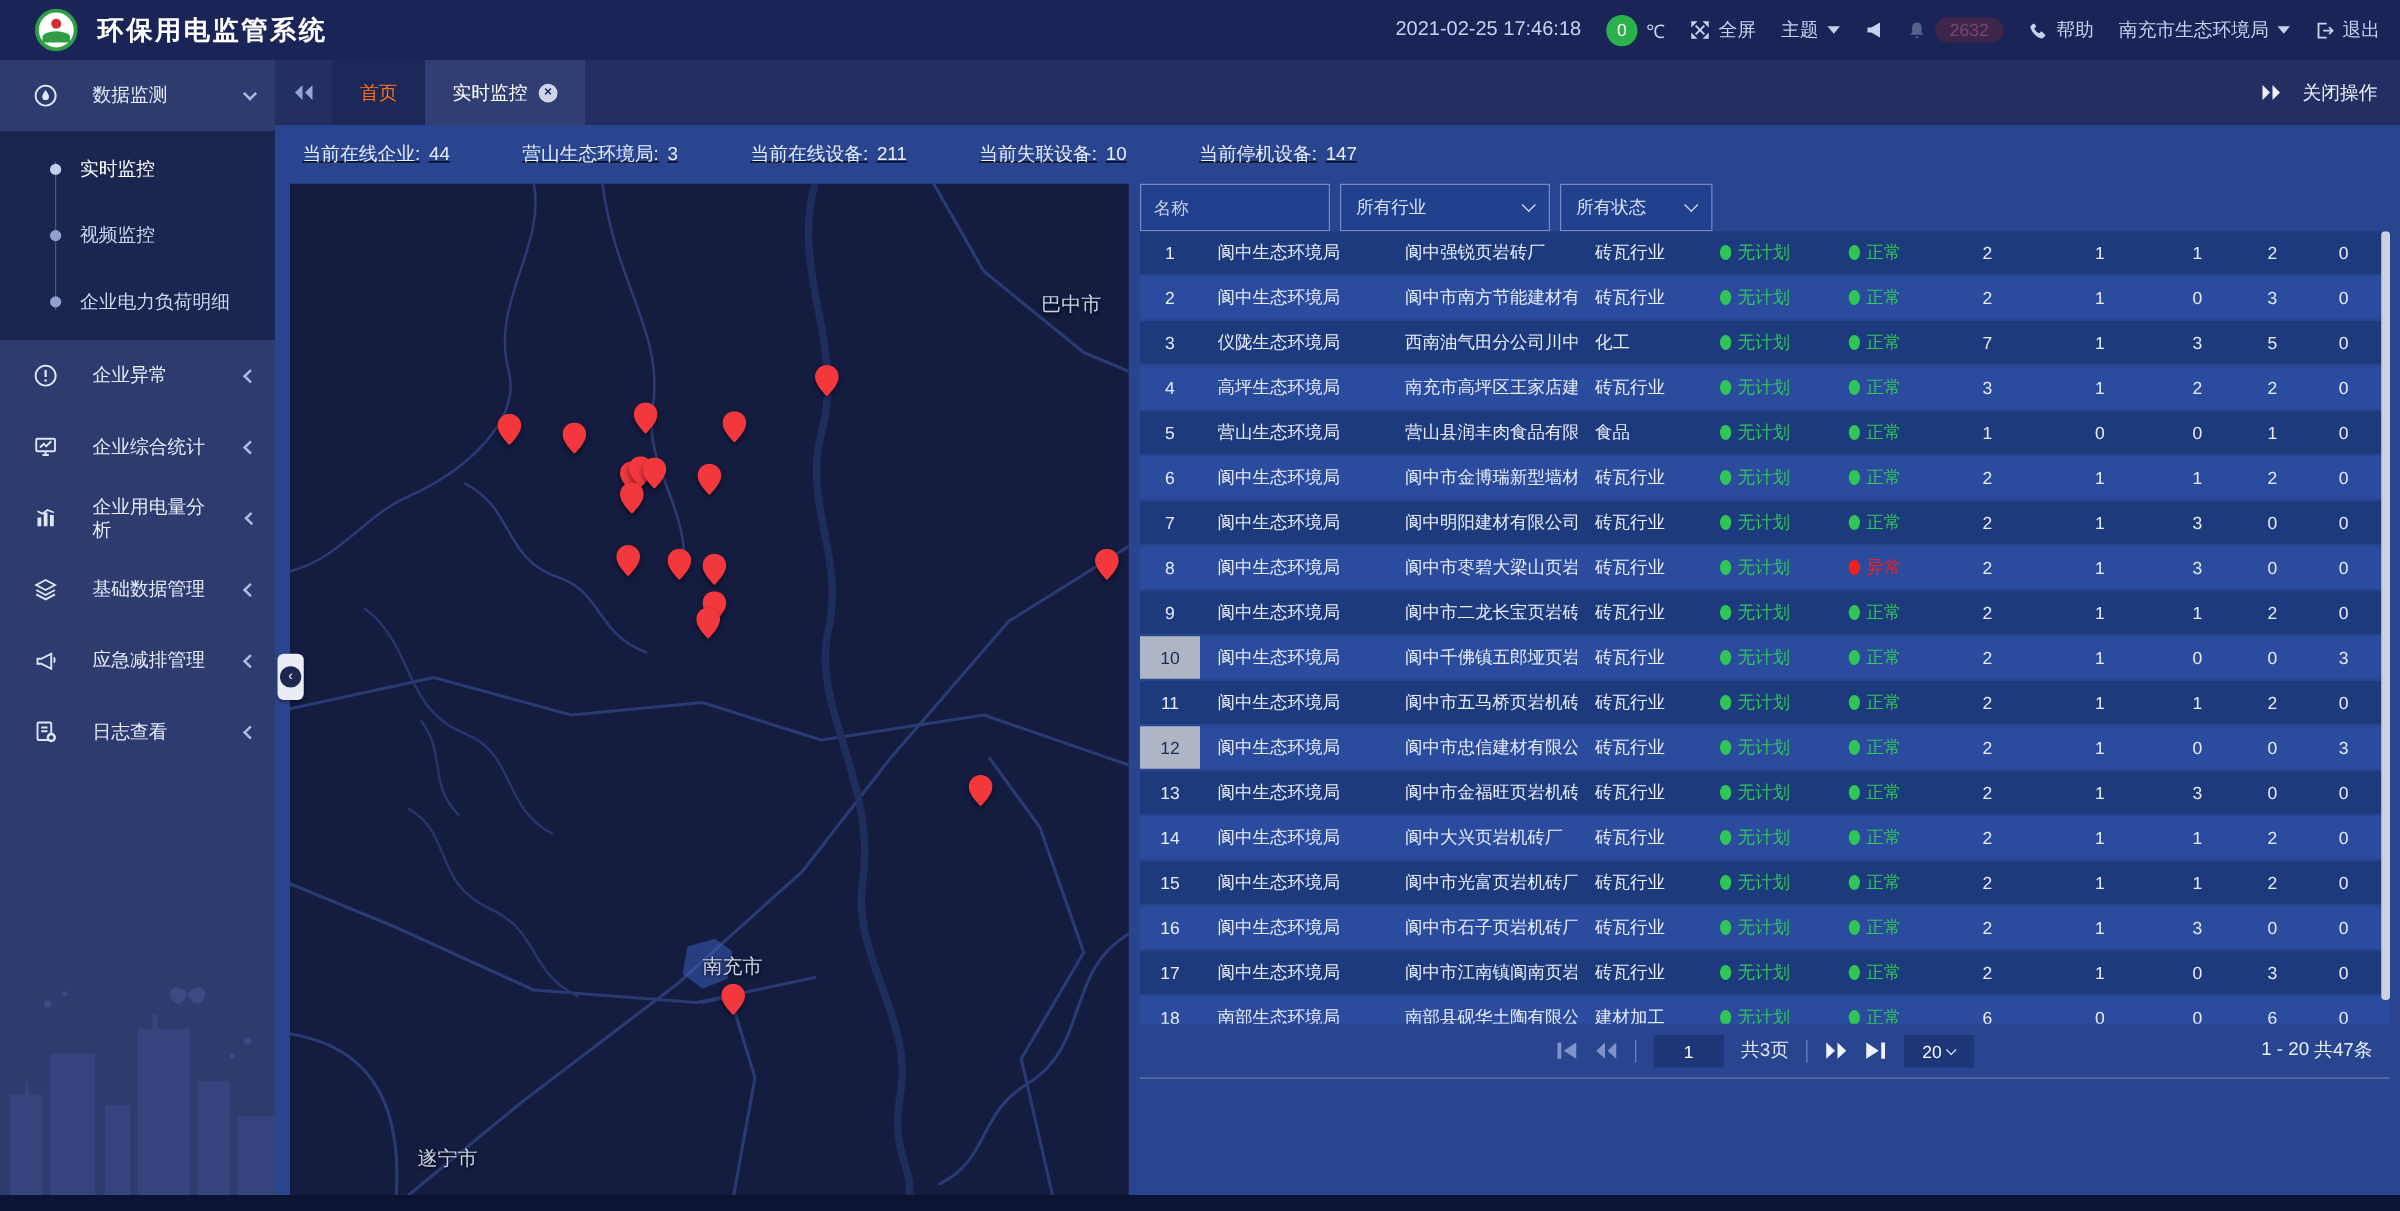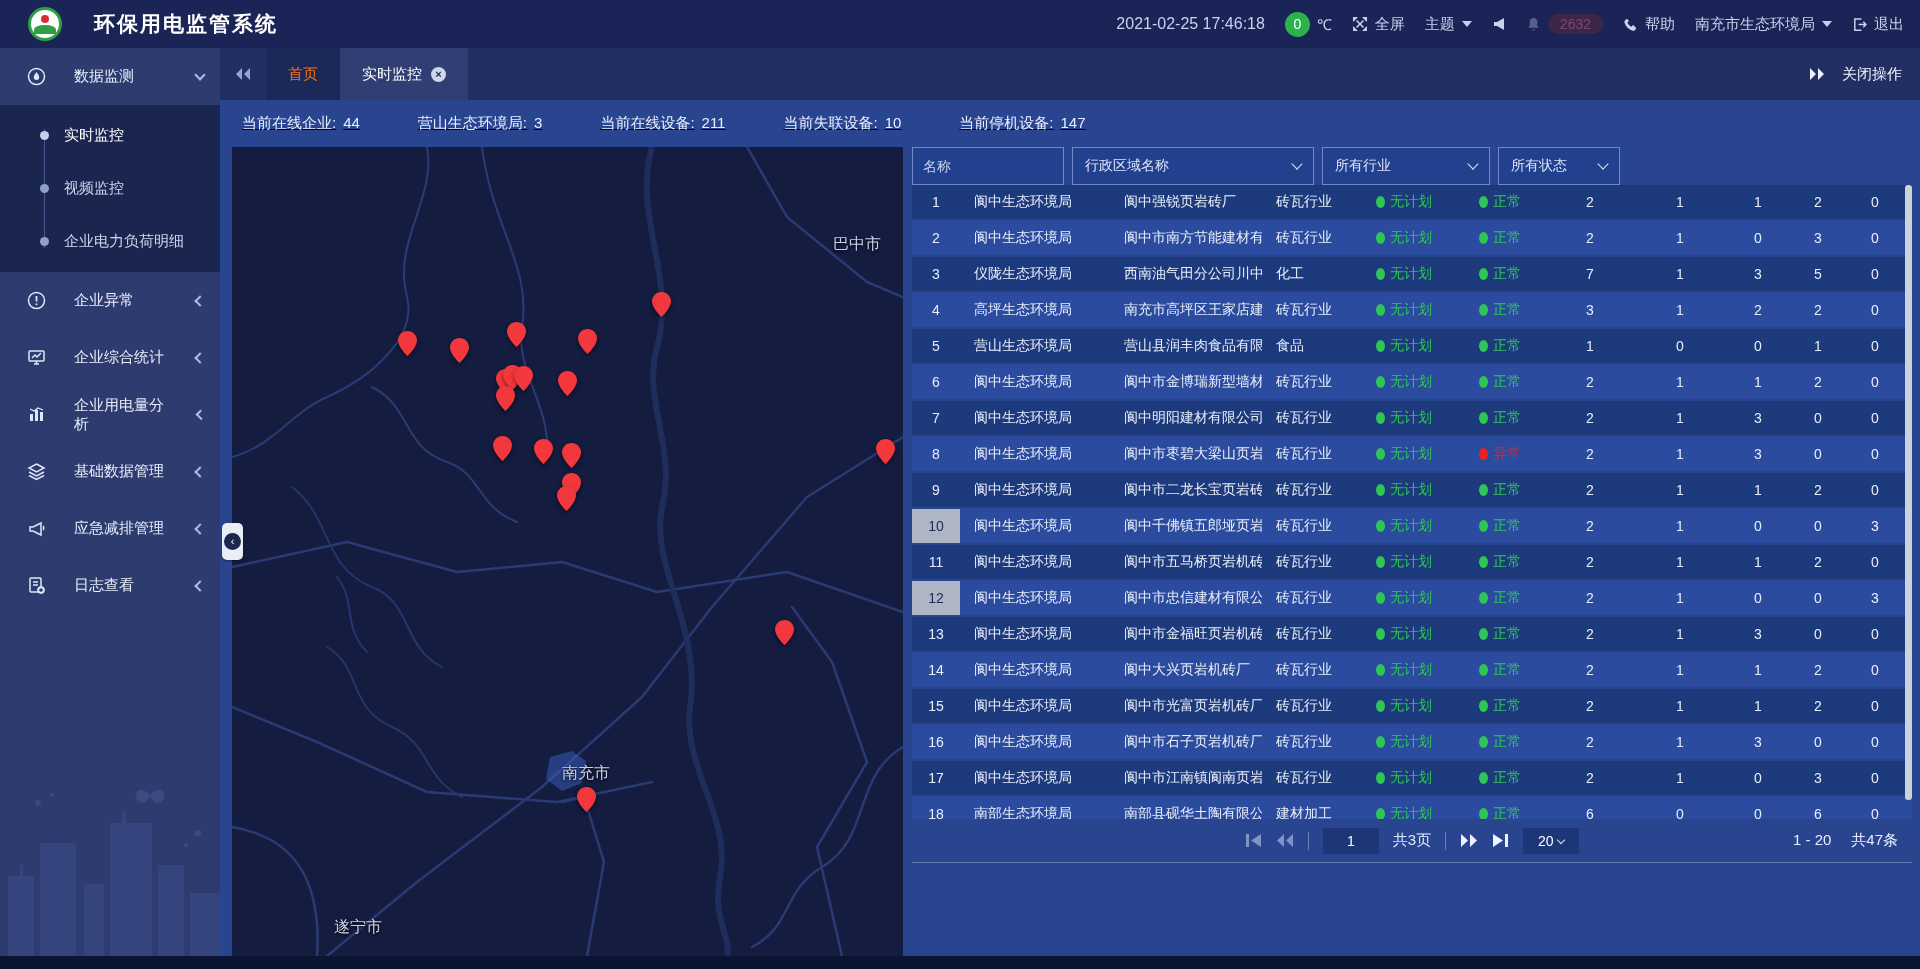--- a/index.html
+++ b/index.html
@@ -5,21 +5,21 @@
   * { box-sizing: border-box; margin: 0; padding: 0; }
   html,body { width:1920px; height:969px; }
   body {
     position: relative; overflow: hidden;
     font-family: "Liberation Sans", sans-serif;
     background: #2a4590;
   }
   :root { --cols: 48px 150px 152px 92px 100px 92px 88px 92px 64px 56px 58px; }
 
   
-  .header { position:absolute; top:0; left:0; right:0; height:48px; background:#1a2456; display:flex; align-items:center; z-index:6;gap:16px; }
+  .header { position:absolute; top:0; left:0; right:0; height:48px; background:#1a2456; display:flex; align-items:center; z-index:6; }
   .logo { width:34px; height:34px; margin-left:28px; border-radius:50%; background:#fff; border:3px solid #2f9e44; position:relative; flex:none; }
   .logo::before { content:""; position:absolute; left:50%; top:5px; width:8px; height:8px; margin-left:-4px; border-radius:50%; background:#d03030; }
   .logo::after { content:""; position:absolute; left:3px; right:3px; bottom:4px; height:9px; border-radius:50% 50% 0 0; background:#2f9e44; }
   .app-title { color:#fff; font-size:21px; font-weight:bold; margin-left:16px; letter-spacing:2px; }
   .header-right { margin-left:auto; display:flex; align-items:center; gap:20px; padding-right:16px; color:#c7d2ee; font-size:15px; }
   .hdr-item { display:flex; align-items:center; gap:7px; color:#c7d2ee; cursor:pointer; white-space:nowrap; }
   .hdr-item svg { display:block; }
   .temp-badge { width:25px; height:25px; border-radius:50%; background:#2bb24c; color:#fff; display:flex; align-items:center; justify-content:center; font-size:14px; }
   .caret-down { width:0; height:0; border-left:5px solid transparent; border-right:5px solid transparent; border-top:6px solid #c7d2ee; display:inline-block; }
   .notif-badge { background:#5c2742; color:#c9647f; border-radius:11px; padding:2px 12px; font-size:14px; }
@@ -90,21 +90,21 @@
   .vscroll { position:absolute; top:0; right:0; width:7px; height:634px; }
   .vscroll .thumb { position:absolute; top:0; right:0; width:7px; height:97%; background:#ccd2dd; border-radius:3px; }
 
   .pagerbar { height:44px; position:relative; display:flex; align-items:center; border-bottom:1px solid rgba(255,255,255,.28); flex:none; }
   .pager-center { position:absolute; left:0; right:0; display:flex; align-items:center; justify-content:center; gap:14px; color:#dfe8fb; font-size:15px; }
   .pg-btn { display:flex; align-items:center; cursor:pointer; }
   .pg-divider { width:1px; height:18px; background:#6c81bd; }
   .pg-input { width:56px; height:26px; background:#1d3678; color:#fff; text-align:center; border:none; font-size:14px; font-family:"Liberation Sans",sans-serif; }
   .pg-size { width:56px; height:26px; background:#1d3678; color:#ffffff; display:flex; align-items:center; justify-content:center; gap:5px; font-size:14px; cursor:pointer; }
   .pg-size .sel-caret { width:6px; height:6px; margin-top:-2px; }
-  .pager-right { margin-left:auto; padding-right:14px; color:#e8eefc; font-size:15px; display:flex; gap:20px; }
+  .pager-right { margin-left:auto; padding-right:14px; color:#e8eefc; font-size:15px; display:flex; gap:4px; }
 
   .bottom-strip { position:absolute; left:0; right:0; bottom:0; height:13px; background:#0c1434; z-index:7; }
 </style>
 </head>
 <body>
 
 <div class="header">
   <div class="logo"></div>
   <div class="app-title">环保用电监管系统</div>
   <div class="header-right">
@@ -391,24 +391,20 @@
             </svg></div>
         </div>
       <div class="collapse-handle">
         <span class="collapse-inner">‹</span>
       </div>
     </div>
 
     <div class="right-panel">
       <div class="filterbar">
         <input class="f-input" placeholder="名称" style="">
-        <div class="f-select w-region">
-          <span>行政区域名称</span>
-            <span class="sel-caret"></span>
-        </div>
         <div class="f-select w-industry">
           <span>所有行业</span>
             <span class="sel-caret"></span>
         </div>
         <div class="f-select w-status">
           <span>所有状态</span>
             <span class="sel-caret"></span>
         </div>
       </div>
 

